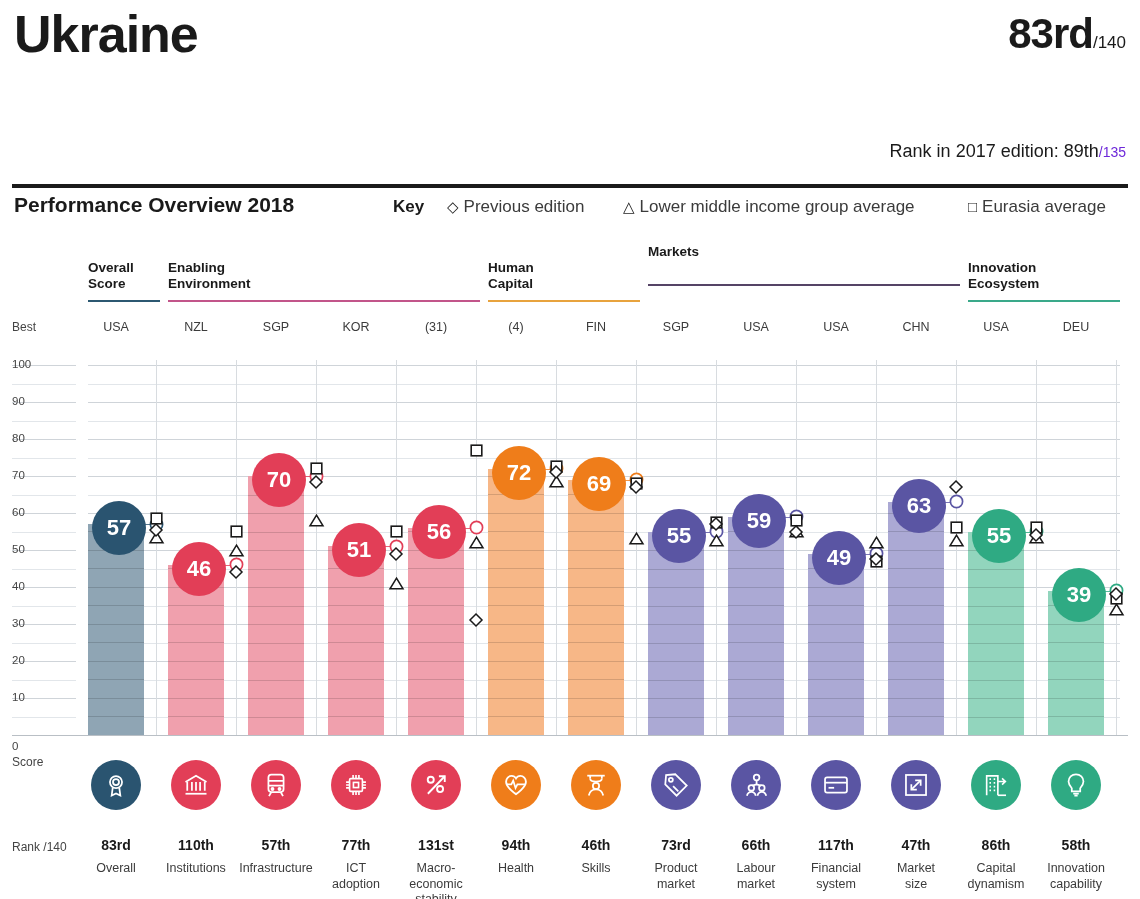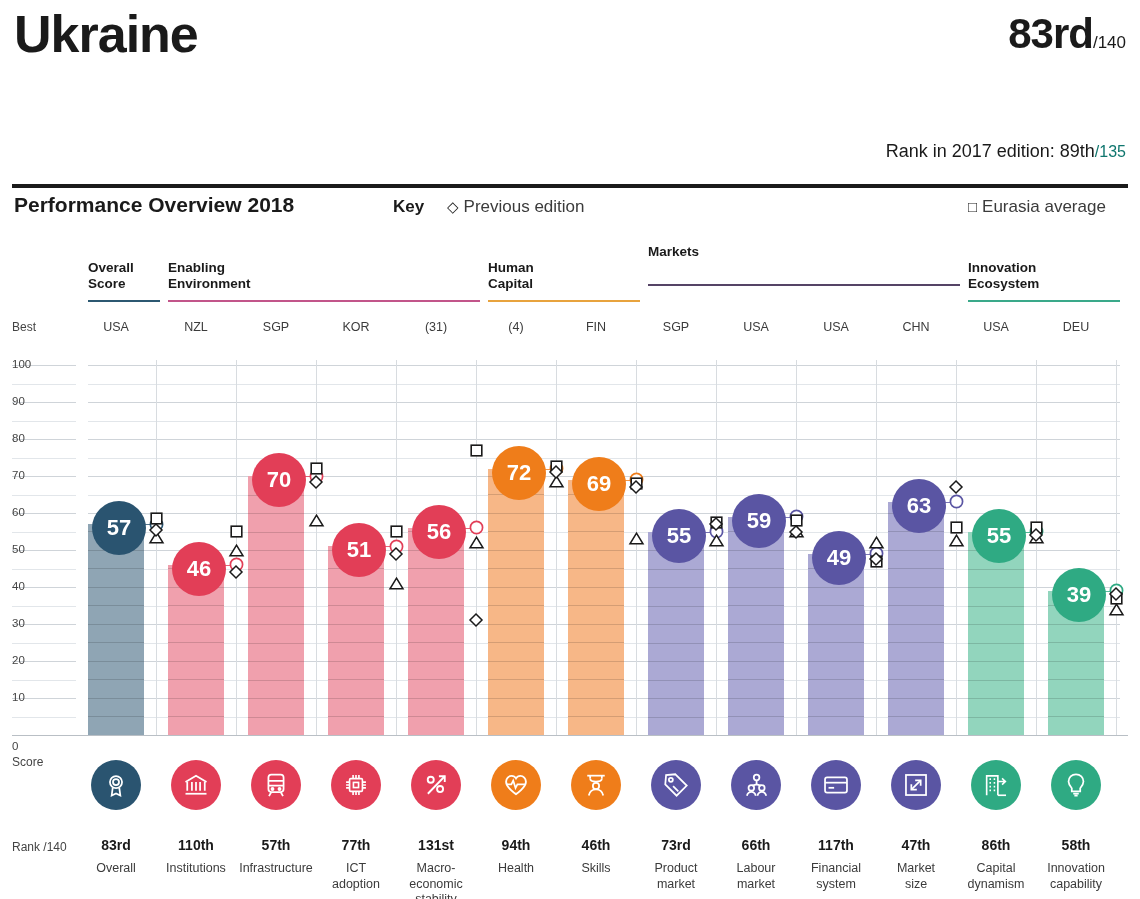--- a/index.html
+++ b/index.html
@@ -22,21 +22,21 @@
   }
   #rank-block { position:absolute; right:14px; top:10px; text-align:right; white-space:nowrap; }
   #rank-value { font-size:42px; font-weight:bold; color:#1a1a1a; letter-spacing:-1px; }
   #rank-total { font-size:17px; color:#1a1a1a; }
   #edition-line {
     position:absolute; left:14px; top:139px;
     font-size:19px; color:#3b3b3b; font-weight:normal;
   }
   #prev-rank-block { position:absolute; right:14px; top:141px; white-space:nowrap; }
   #prev-rank-label { font-size:18px; color:#1a1a1a; }
-  #prev-rank-total { font-size:16px; color:#0f766e; }
+  #prev-rank-total { font-size:14px; color:#6d28d9; }
 
   #top-rule { position:absolute; left:12px; top:184px; width:1116px; height:4px; background:#1a1a1a; }
 
   
   #keybar { position:absolute; left:0; top:192px; width:972px; height:36px; }
   #perf-title { position:absolute; left:14px; top:1px; font-size:21px; font-weight:bold; color:#1a1a1a; }
   #key-label { position:absolute; left:393px; top:5px; font-size:17px; font-weight:bold; color:#1a1a1a; }
   .key-item { position:absolute; top:5px; font-size:17px; color:#3b3b3b; white-space:nowrap; }
   .key-item .gly { font-size:15px; color:#1a1a1a; margin-right:5px; }
   #key-prev { left:447px; }
@@ -115,20 +115,23 @@
     <span id="prev-rank-label">Rank in 2017 edition: 89th</span><span id="prev-rank-total">/135</span>
   </div>
   <div id="top-rule"></div>
 </div>
 
 <div id="keybar">
   <div id="perf-title">Performance Overview 2018</div>
   <div id="key-label">Key</div>
   <div class="key-item" id="key-prev">
     <span class="gly">◇</span><span>Previous edition</span>
+  </div>
+  <div class="key-item" id="key-lmi">
+    <span class="gly">△</span><span>Lower middle income group average</span>
   </div>
   <div class="key-item" id="key-eur">
     <span class="gly">□</span><span>Eurasia average</span>
   </div>
 </div>
 
 <div id="chart">
   <div id="groups-layer">
       <div class="grp" style="left: 88px; top: 260px; width: 72px; height: 50px;">
         <div class="grp-title">Overall

